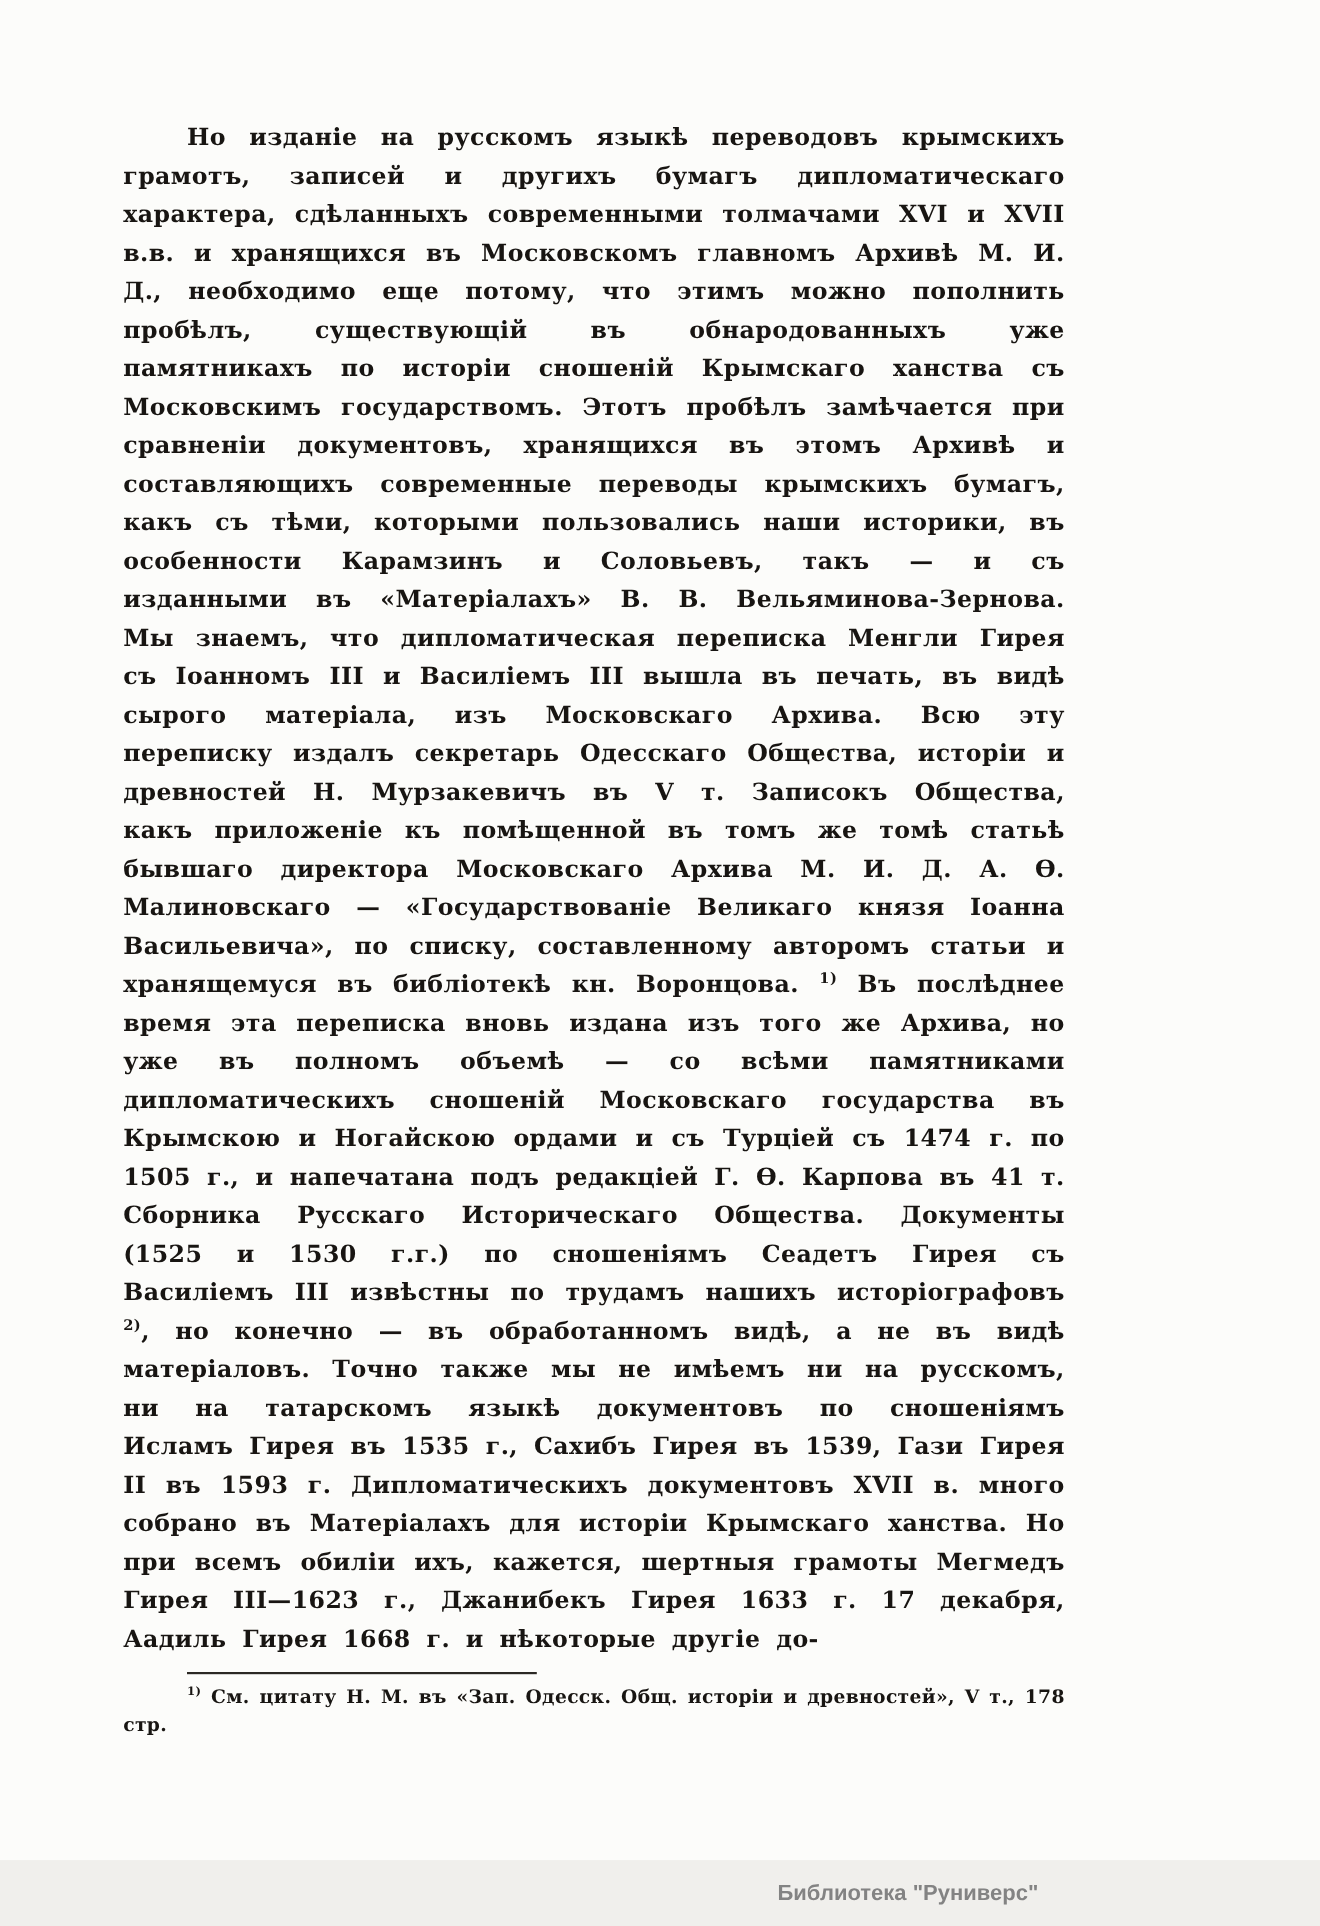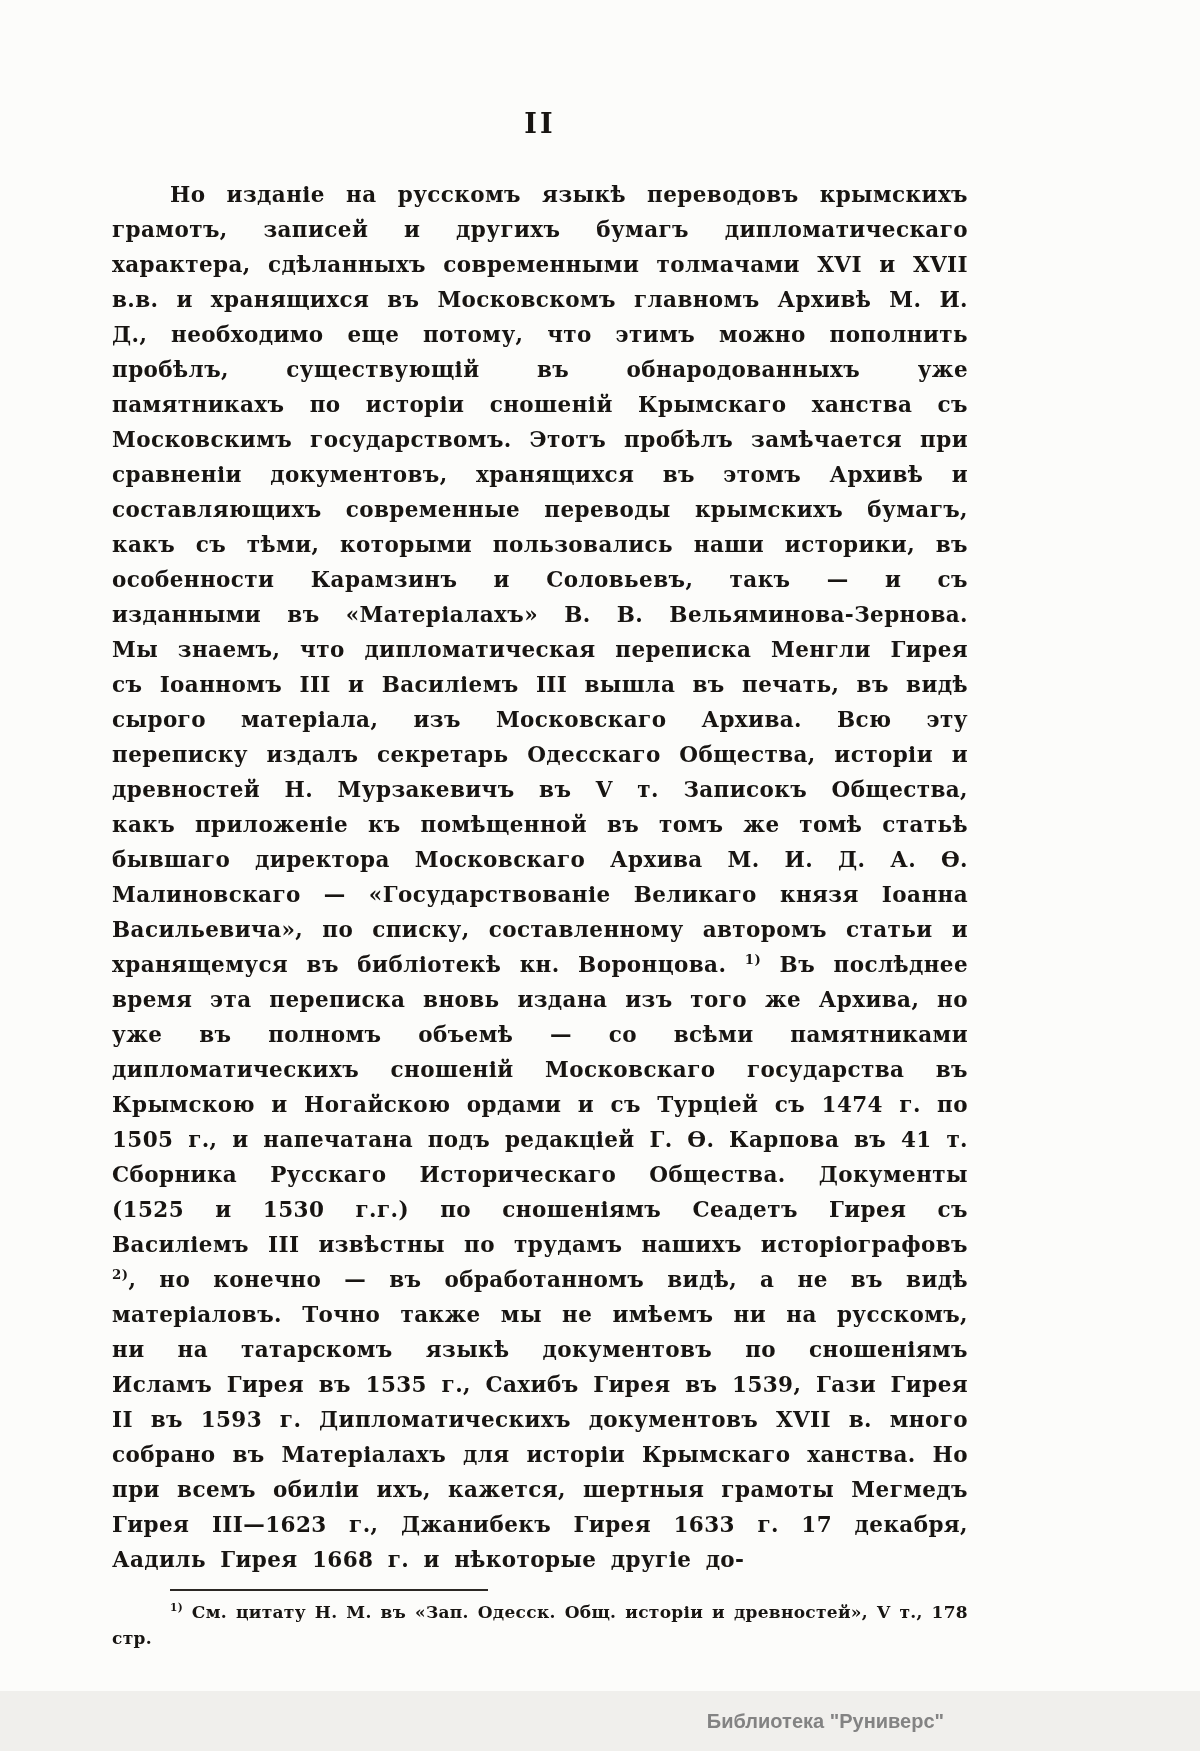--- a/index.html
+++ b/index.html
@@ -70,21 +70,20 @@
     font-size: 20px;
     font-weight: bold;
     color: #838383;
   }
 </style>
 </head>
 <body>
 
 <div class="page">
   <div class="text-block">
-    <div class="page-number">II</div>
     <div>
         <p class="para indent"><span>Но изданіе на </span><span class="italic">русскомъ</span><span> языкѣ переводовъ крымскихъ грамотъ, записей и другихъ бумагъ дипломатическаго характера, сдѣланныхъ современными толмачами XVI и XVII в.в. и хранящихся въ Московскомъ главномъ Архивѣ М. И. Д., необходимо еще потому, что этимъ можно пополнить пробѣлъ, существующій въ обнародованныхъ уже памятникахъ по исторіи сношеній Крымскаго ханства съ Московскимъ государствомъ. Этотъ пробѣлъ замѣчается при сравненіи документовъ, хранящихся въ этомъ Архивѣ и составляющихъ современные переводы крымскихъ бумагъ, какъ съ тѣми, которыми пользовались наши историки, въ особенности Карамзинъ и Соловьевъ, такъ — и съ изданными въ «Матеріалахъ» В. В. Вельяминова-Зернова. Мы знаемъ, что дипломатическая переписка Менгли Гирея съ Іоанномъ III и Василіемъ III вышла въ печать, въ видѣ сырого матеріала, изъ Московскаго Архива. Всю эту переписку издалъ секретарь Одесскаго Общества, исторіи и древностей Н. Мурзакевичъ въ V т. </span><span class="italic">Записокъ</span><span> Общества, какъ приложеніе къ помѣщенной въ томъ же томѣ статьѣ бывшаго директора Московскаго Архива М. И. Д. А. Ѳ. Малиновскаго — «Государствованіе Великаго князя Іоанна Васильевича», по списку, составленному авторомъ статьи и хранящемуся въ библіотекѣ кн. Воронцова. </span><sup>1)</sup><span> Въ послѣднее время эта переписка вновь издана изъ того же Архива, но уже въ полномъ объемѣ — со всѣми памятниками дипломатическихъ сношеній Московскаго государства въ Крымскою и Ногайскою ордами и съ Турціей съ 1474 г. по 1505 г., и напечатана подъ редакціей Г. Ѳ. Карпова въ 41 т. </span><span class="italic">Сборника Русскаго Историческаго Общества.</span><span> Документы (1525 и 1530 г.г.) по сношеніямъ Сеадетъ Гирея съ Василіемъ III извѣстны по трудамъ нашихъ исторіографовъ </span><sup>2)</sup><span>, но конечно — въ обработанномъ видѣ, а не въ видѣ </span><span class="italic">матеріаловъ</span><span>. Точно также мы не имѣемъ ни на русскомъ, ни на татарскомъ языкѣ документовъ по сношеніямъ Исламъ Гирея въ 1535 г., Сахибъ Гирея въ 1539, Гази Гирея II въ 1593 г. Дипломатическихъ документовъ XVII в. много собрано въ </span><span class="italic">Матеріалахъ для исторіи Крымскаго ханства.</span><span> Но при всемъ обиліи ихъ, кажется, шертныя грамоты Мегмедъ Гирея III—1623 г., Джанибекъ Гирея 1633 г. 17 декабря, Аадиль Гирея 1668 г. и нѣкоторые другіе до-</span></p>
       </div>
     <div class="footnote-rule"></div>
     <div class="footnotes">
         <p class="footnote"><sup>1)</sup><span> См. цитату Н. М. въ «Зап. Одесск. Общ. исторіи и древностей», V т., 178 стр.</span></p>
       </div>
   </div>
   <div class="footer-band"></div>
   <div class="watermark">Библиотека "Руниверс"</div>

